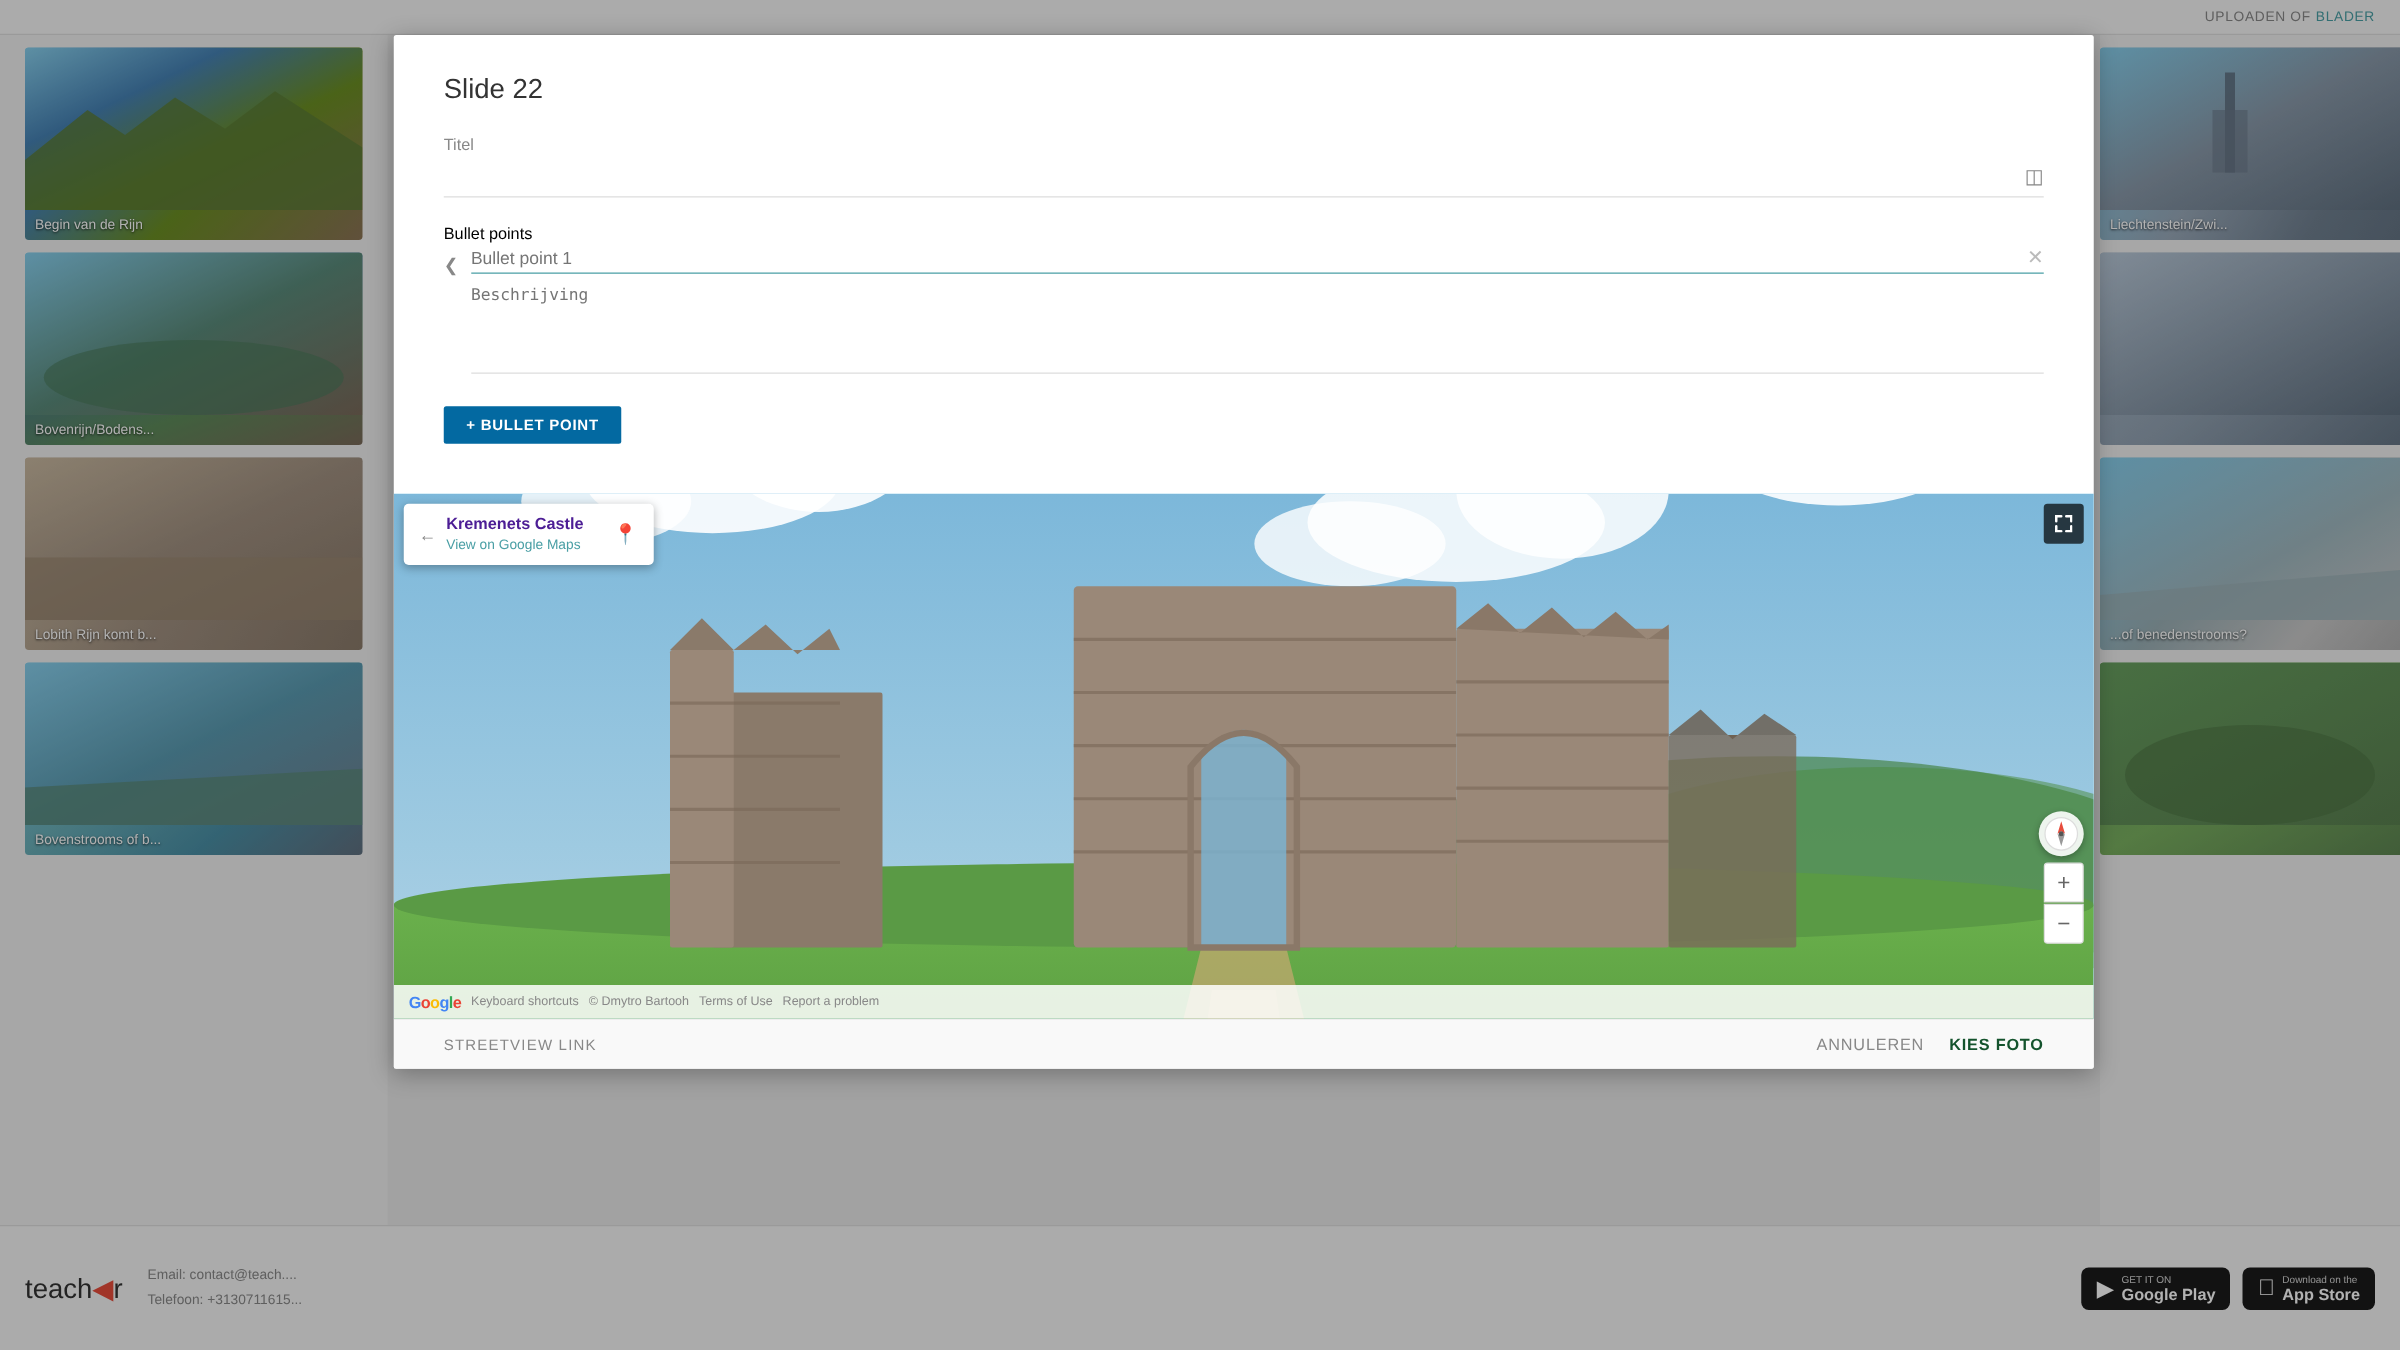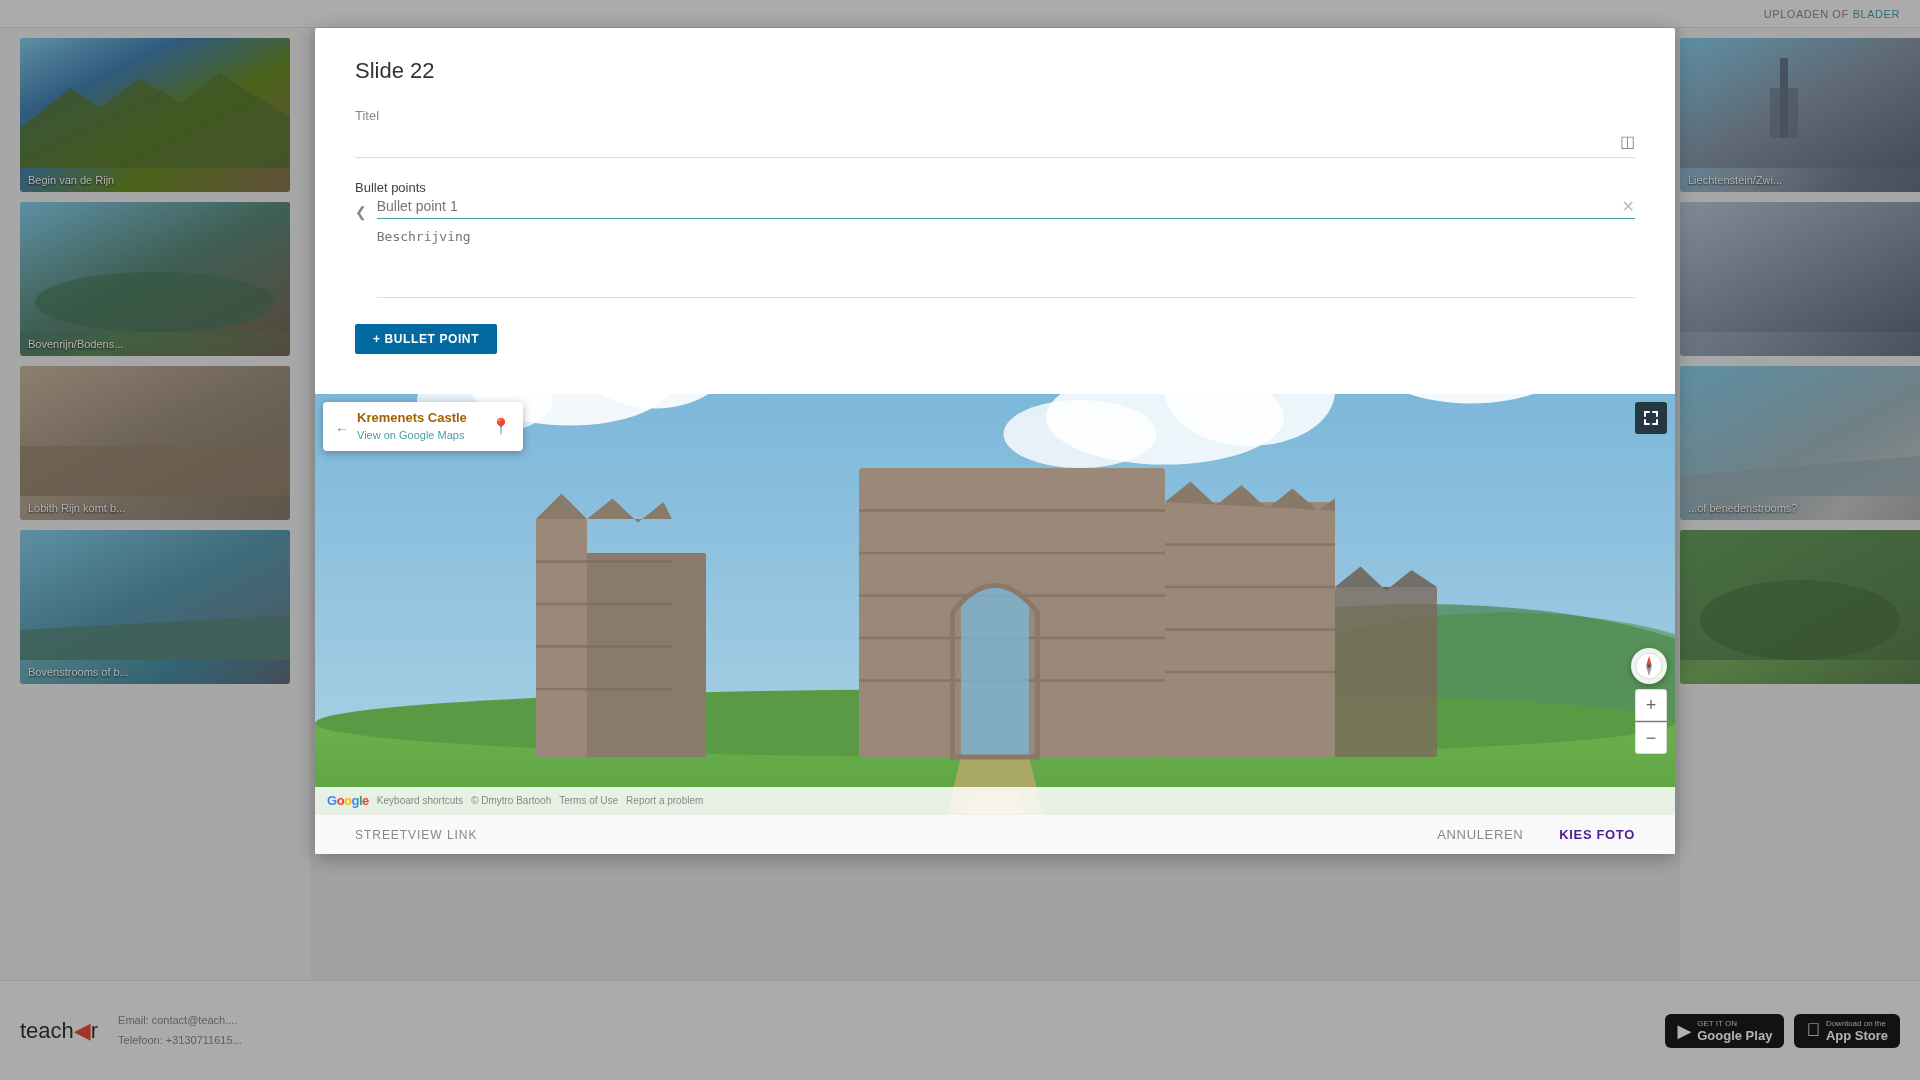--- a/index.html
+++ b/index.html
@@ -219,21 +219,21 @@
       padding: 4px 0;
     }
 
     .input-icon {
       color: #888;
       font-size: 16px;
     }
 
     .bullet-section-label {
       font-size: 13px;
-      color: #404040;
+      color: #000000;
       margin-bottom: 14px;
     }
 
     .bullet-item {
       display: flex;
       align-items: flex-start;
       margin-bottom: 10px;
       gap: 10px;
     }
 
@@ -333,21 +333,21 @@
       cursor: pointer;
     }
 
     .maps-popup-content {
       flex: 1;
     }
 
     .maps-popup-title {
       font-size: 13px;
       font-weight: 600;
-      color: #a16207;
+      color: #4c1d95;
     }
 
     .maps-popup-link {
       font-size: 11px;
       color: #4a9fa5;
       text-decoration: none;
     }
 
     .maps-popup-pin {
       color: #888;
@@ -475,27 +475,26 @@
       color: #888;
       font-size: 13px;
       cursor: pointer;
       letter-spacing: 0.05em;
       text-transform: uppercase;
     }
 
     .kies-foto-btn {
       background: none;
       border: none;
-      color: #4c1d95;
+      color: #14532d;
       font-size: 13px;
       font-weight: 600;
       cursor: pointer;
       letter-spacing: 0.05em;
       text-transform: uppercase;
-      margin-left: 16px;
     }
   </style>
 </head>
 <body>
 
 <div class="bg-page"></div>
 
 <div class="top-bar">
   <span class="upload-text">UPLOADEN OF</span>
   <a class="upload-link">BLADER</a>

